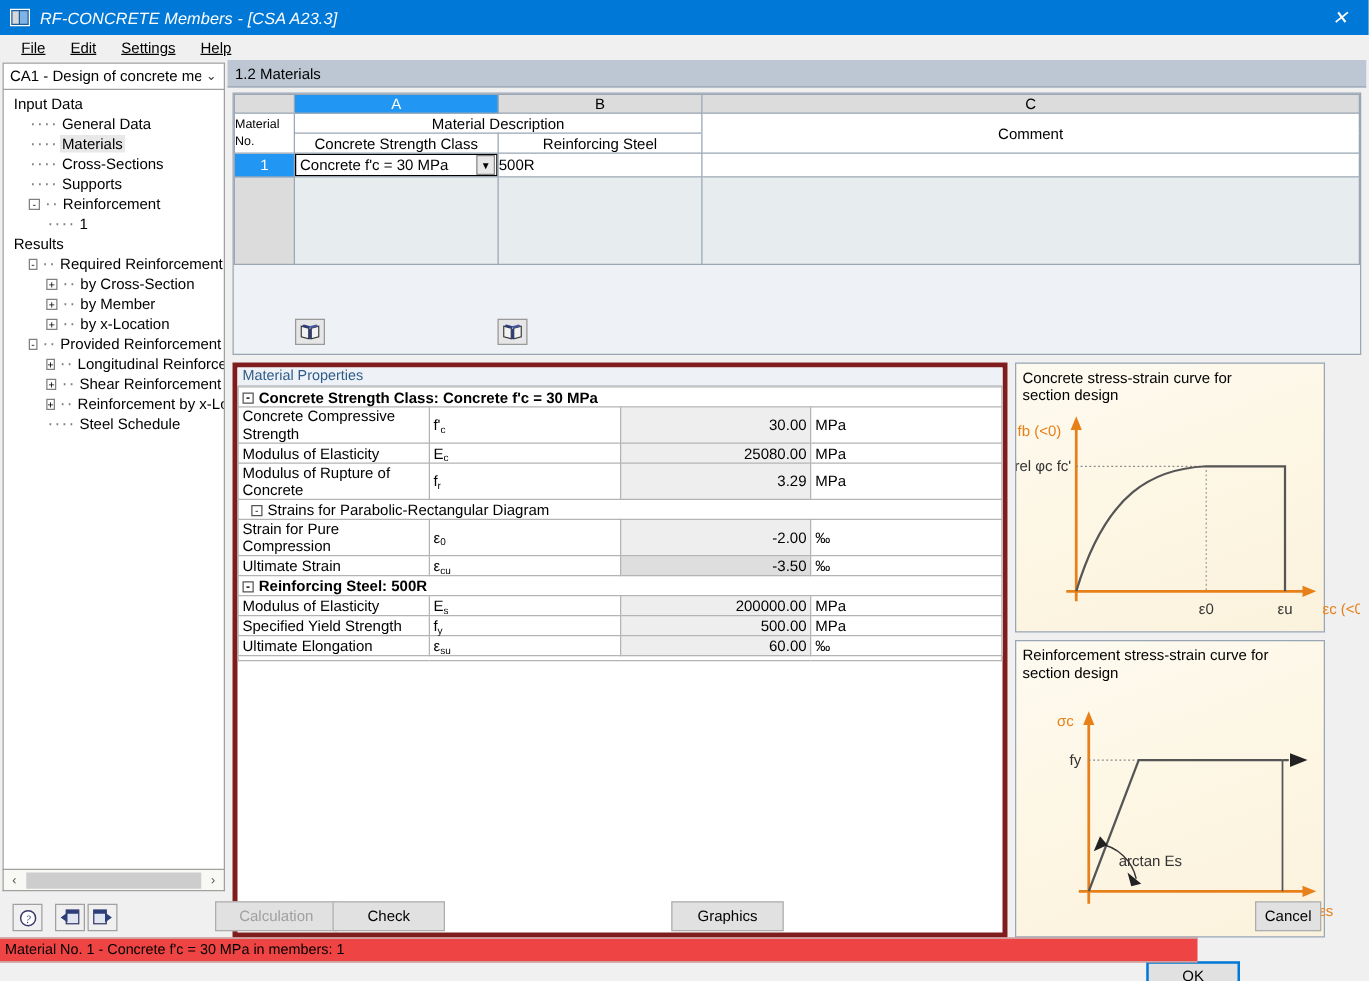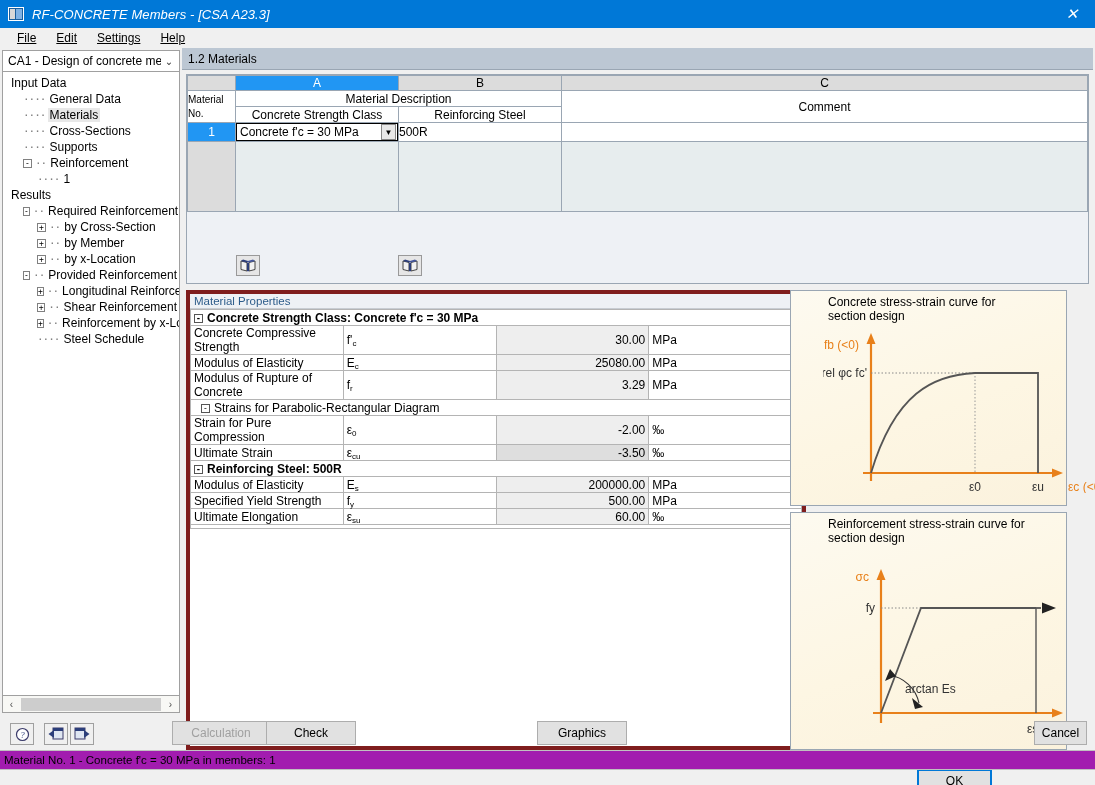--- a/index.html
+++ b/index.html
@@ -134,45 +134,44 @@
   td.unit { width:44px; background:#fff; padding-left:4px; }
   td.nb { border:none; }
   .expbox {
     display:inline-flex; width:9px; height:9px; border:1px solid #555; background:#fff;
     align-items:center; justify-content:center; font-size:8px; line-height:7px;
     margin-right:4px; vertical-align:middle;
     font-family:"DejaVu Sans Mono", monospace;
   }
   
   .diag {
-    position:absolute; left:608px; width:277px;
+    position:absolute; left:630px; width:248px;
     background:linear-gradient(160deg,#fdfaf0 0%,#fdf6e3 55%,#fbf2dd 100%);
     border:1px solid #9aa6b3;
-    padding-left:32px;
   }
   #diag1 { top:242px; height:216px; }
   #diag2 { top:464px; height:238px; }
   .diag-cap { font-size:12px; padding:4px 5px 0 5px; line-height:14px; }
   
   #btnbar { position:absolute; left:0; top:717px; width:1095px; height:38px; }
   .tbtn {
     position:absolute; top:6px; width:24px; height:22px; background:#f0f0f0;
     border:1px solid #a0a0a0; display:flex; align-items:center; justify-content:center;
   }
   .pbtn {
     position:absolute; top:4px; height:24px; background:#e1e1e1;
     border:1px solid #adadad; display:flex; align-items:center; justify-content:center;
     font-size:12px;
   }
   .pbtn.disabled { color:#a0a0a0; }
   .pbtn.primary { background:#e1e1e1; border:2px solid #0078d7;margin-top:48px; }
   #statusbar {
-    position:absolute; left:0; top:750px; width:1095px; height:20px;
+    position:absolute; left:0; top:750px; width:958px; height:20px;
     border-top:1px solid #c0c0c0; border-bottom:1px solid #c0c0c0;
-    background:#a21caf; display:flex; align-items:center;
+    background:#ef4444; display:flex; align-items:center;
     padding-left:4px; font-size:11.5px;
   }
   sub { font-size:8px; vertical-align:baseline; position:relative; top:2px; }
 </style>
 </head>
 <body>
 
 <div id="titlebar">
   <span id="app-icon"></span>
   <span id="title-text">RF-CONCRETE Members - [CSA A23.3]</span>
@@ -499,18 +498,18 @@
       <rect x="1" y="1" width="10" height="11" fill="#dfe6f2" stroke="#3a3a6a" stroke-width="1"></rect>
       <rect x="1" y="1" width="10" height="3" fill="#2c3e7a"></rect>
       <polygon points="15.5,7 10,3 10,11" fill="#2c3e7a"></polygon>
     </svg>
   </span>
 
   <span class="pbtn disabled" style="left:172px; width:98px">Calculation</span>
   <span class="pbtn" style="left:266px; width:90px">Check</span>
   <span class="pbtn" style="left:537px; width:90px">Graphics</span>
   <span class="pbtn primary" style="left:917px; width:75px">OK</span>
-  <span class="pbtn" style="left:1034px; width:53px">Cancel</span>
+  <span class="pbtn" style="left:1004px; width:53px">Cancel</span>
 </div>
 
 <div id="statusbar">
   <span>Material No. 1  -  Concrete f'c = 30 MPa in members: 1</span>
 </div>
 
 </body></html>

